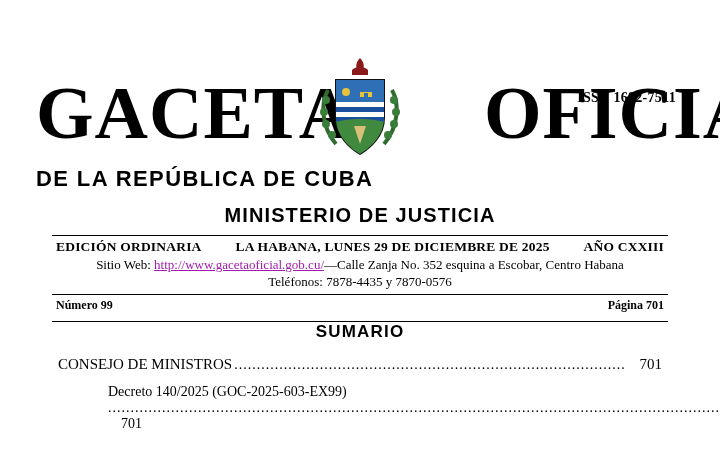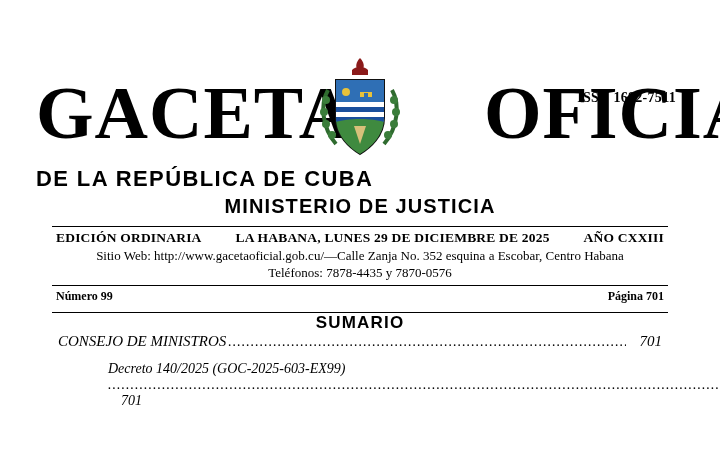--- a/index.html
+++ b/index.html
@@ -62,21 +62,21 @@
     font-size: 22px;
     letter-spacing: 1.4px;
     margin-top: -2px;
   }
   .ministry {
     text-align: center;
     font-family: "Liberation Sans", sans-serif;
     font-weight: bold;
     font-size: 20px;
     letter-spacing: 1.1px;
-    margin-top: 3px;
+    margin-top: 12px;
   }
 
   .rule {
     border: 0;
     border-top: 1px solid #000;
     margin: 8px 16px 0 16px;
   }
   .rule.thin {
     margin-top: 4px;
   }
@@ -96,21 +96,22 @@
     text-align: center;
   }
 
   .web-line {
     text-align: center;
     font-family: "Liberation Serif", serif;
     font-size: 13px;
     padding-top: 2px;
   }
   .web-line a, .web-url {
-    color: #000000;
+    color: #a21caf;
+    text-decoration: underline;
   }
   .phones {
     text-align: center;
     font-family: "Liberation Serif", serif;
     font-size: 13px;
     padding-top: 1px;
   }
 
   .number-row {
     display: flex;
@@ -124,22 +125,22 @@
   .sumario {
     text-align: center;
     font-family: Liberation Sans, sans-serif;
     font-weight: bold;
     font-size: 17px;
     letter-spacing: 1.2px;
     margin-top: 0;
   }
 
   .toc {
+    margin-top: 14px;
     padding: 0 22px;
-    font-style: italic;
   }
   .toc-item {
     display: flex;
     align-items: baseline;
     font-family: "Liberation Serif", serif;
     font-size: 15px;
     margin-bottom: 11px;
     white-space: nowrap;
   }
   .toc-item .label {

